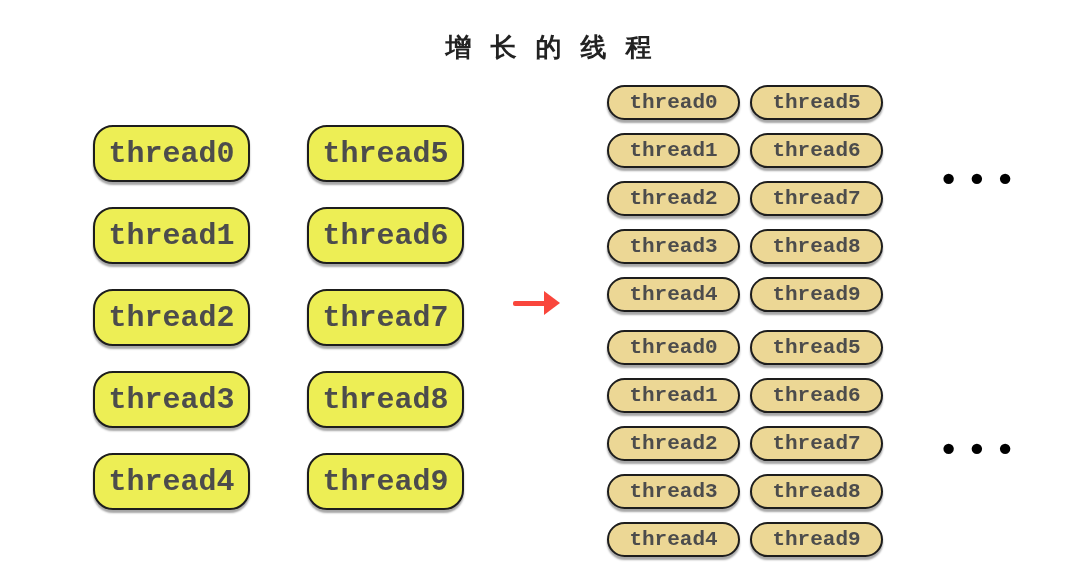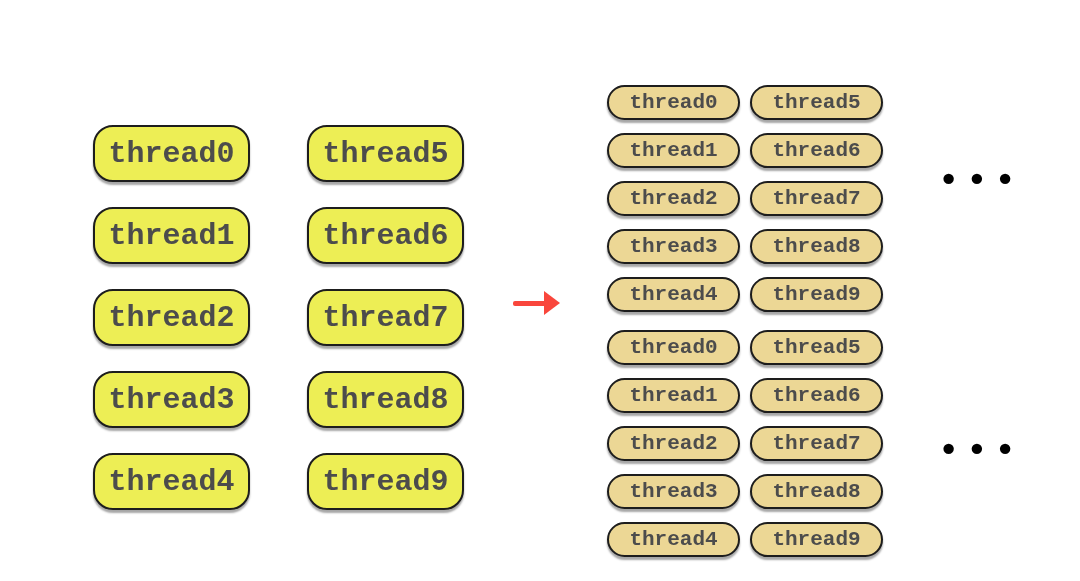--- a/index.html
+++ b/index.html
@@ -56,20 +56,21 @@
     font-family:"DejaVu Sans", sans-serif;
     font-size:36px; letter-spacing:7px; line-height:1;
   }
   .dots-top { left:938px; top:162px; }
   .dots-bottom { left:938px; top:432px; }
 </style>
 </head>
 <body>
 
 <div class="canvas">
+  <div class="title">增 长 的 线 程</div>
 
   <div class="left-group" id="left-group">
       <div class="col">
         <div class="pill pill-lg">thread0</div>
         <div class="pill pill-lg">thread1</div>
         <div class="pill pill-lg">thread2</div>
         <div class="pill pill-lg">thread3</div>
         <div class="pill pill-lg">thread4</div>
       </div>
       <div class="col">

